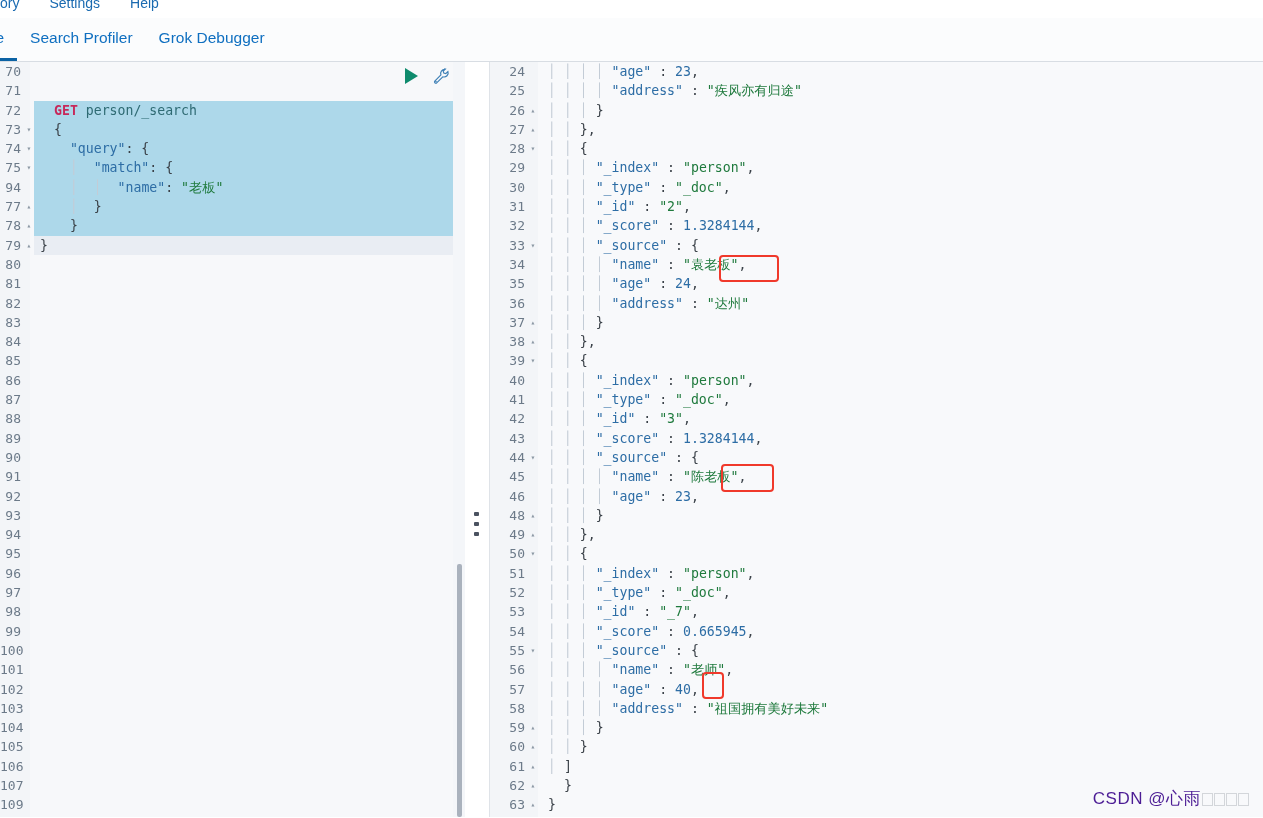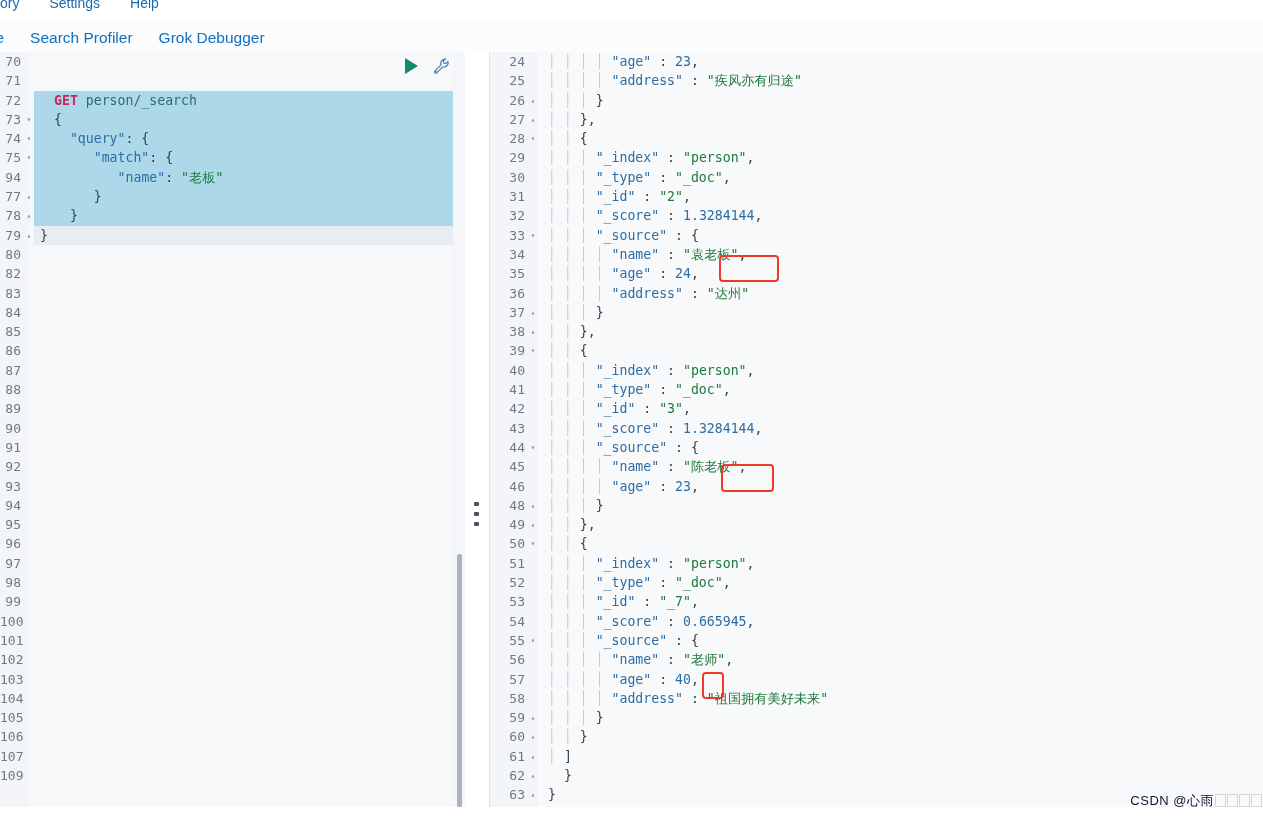--- a/index.html
+++ b/index.html
@@ -57,21 +57,21 @@
     position: absolute;
     left: 0; right: 0; bottom: -1px;
     height: 3px;
     background: #0b62a4;
   }
   .tab.first { margin-left: -46px; }
 
   
   .editor-wrap {
     position: absolute;
-    top: 52px; left: 0;
+    top: 62px; left: 0;
     width: 1263px; height: 755px;
     background: #ffffff;
     border-radius: 25px;
   }
 
   .panel {
     position: absolute;
     top: 0; bottom: 0;
     background: #f7f8fa;
     overflow: hidden;
@@ -218,23 +218,23 @@
     position: absolute;
     left: 453px; top: 0; bottom: 0;
     width: 12px;
     background: #f4f6f9;
     z-index: 21;
   }
 
   
   .watermark {
     position: absolute;
-    right: 1px; bottom: 8px;
-    font-size: 13px;
-    color: #0f172a;
+    right: 14px; bottom: 8px;
+    font-size: 17px;
+    color: #4c1d95;
     letter-spacing: 0.5px;
     white-space: nowrap;
     z-index: 40;
     user-select: none;
   }
 
   .tofu {
     display: inline-block;
     width: 11px; height: 13px;
     border: 1px solid #d3d6da;
@@ -274,20 +274,21 @@
           <div class="crow"><span class="lineno">71</span><span class="fold"></span><span class="ctext"></span></div>
           <div class="crow sel"><span class="lineno">72</span><span class="fold"></span><span class="ctext"><span class="k-method">GET</span><span> </span><span class="k-url">person/_search</span></span></div>
           <div class="crow sel"><span class="lineno">73</span><span class="fold">▾</span><span class="ctext"><span class="k-brace">{</span></span></div>
           <div class="crow sel"><span class="lineno">74</span><span class="fold">▾</span><span class="ctext"><span>  </span><span class="k-key">"query"</span><span class="k-punct">: </span><span class="k-brace">{</span></span></div>
           <div class="crow sel"><span class="lineno">75</span><span class="fold">▾</span><span class="ctext"><span>  </span><span class="g">│</span><span>  </span><span class="k-key">"match"</span><span class="k-punct">: </span><span class="k-brace">{</span></span></div>
           <div class="crow sel"><span class="lineno">94</span><span class="fold"></span><span class="ctext"><span>  </span><span class="g">│</span><span>  </span><span class="g">│</span><span>  </span><span class="k-key">"name"</span><span class="k-punct">: </span><span class="k-str">"老板"</span></span></div>
           <div class="crow sel"><span class="lineno">77</span><span class="fold">▴</span><span class="ctext"><span>  </span><span class="g">│</span><span>  </span><span class="k-brace">}</span></span></div>
           <div class="crow sel"><span class="lineno">78</span><span class="fold">▴</span><span class="ctext"><span>  </span><span class="k-brace">}</span></span></div>
           <div class="crow selend"><span class="lineno">79</span><span class="fold">▴</span><span class="ctext"><span class="k-brace">}</span></span></div>
           <div class="crow"><span class="lineno">80</span><span class="fold"></span><span class="ctext"></span></div>
+          <div class="crow"><span class="lineno">81</span><span class="fold"></span><span class="ctext"></span></div>
           <div class="crow"><span class="lineno">82</span><span class="fold"></span><span class="ctext"></span></div>
           <div class="crow"><span class="lineno">83</span><span class="fold"></span><span class="ctext"></span></div>
           <div class="crow"><span class="lineno">84</span><span class="fold"></span><span class="ctext"></span></div>
           <div class="crow"><span class="lineno">85</span><span class="fold"></span><span class="ctext"></span></div>
           <div class="crow"><span class="lineno">86</span><span class="fold"></span><span class="ctext"></span></div>
           <div class="crow"><span class="lineno">87</span><span class="fold"></span><span class="ctext"></span></div>
           <div class="crow"><span class="lineno">88</span><span class="fold"></span><span class="ctext"></span></div>
           <div class="crow"><span class="lineno">89</span><span class="fold"></span><span class="ctext"></span></div>
           <div class="crow"><span class="lineno">90</span><span class="fold"></span><span class="ctext"></span></div>
           <div class="crow"><span class="lineno">91</span><span class="fold"></span><span class="ctext"></span></div>

